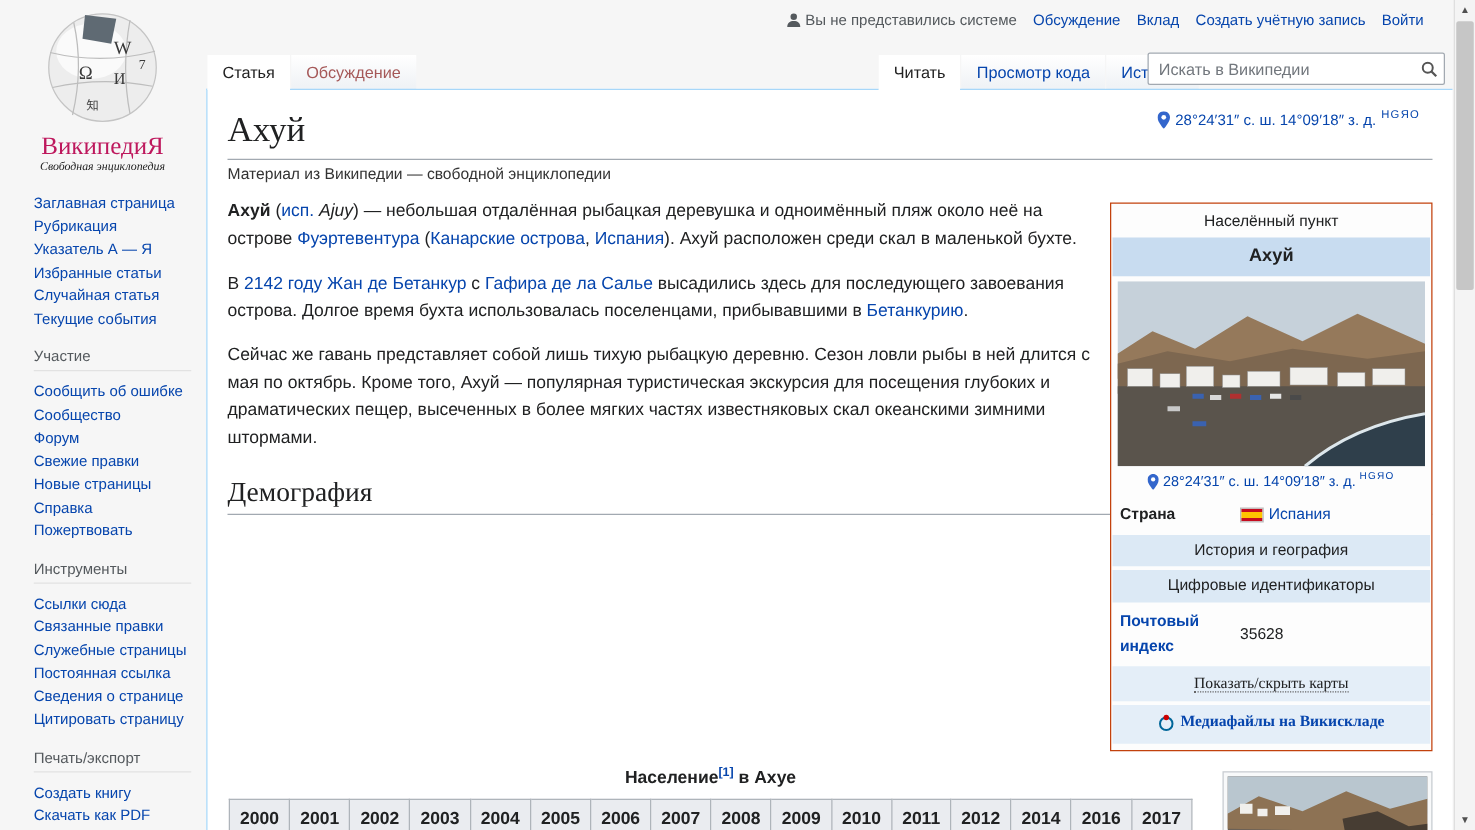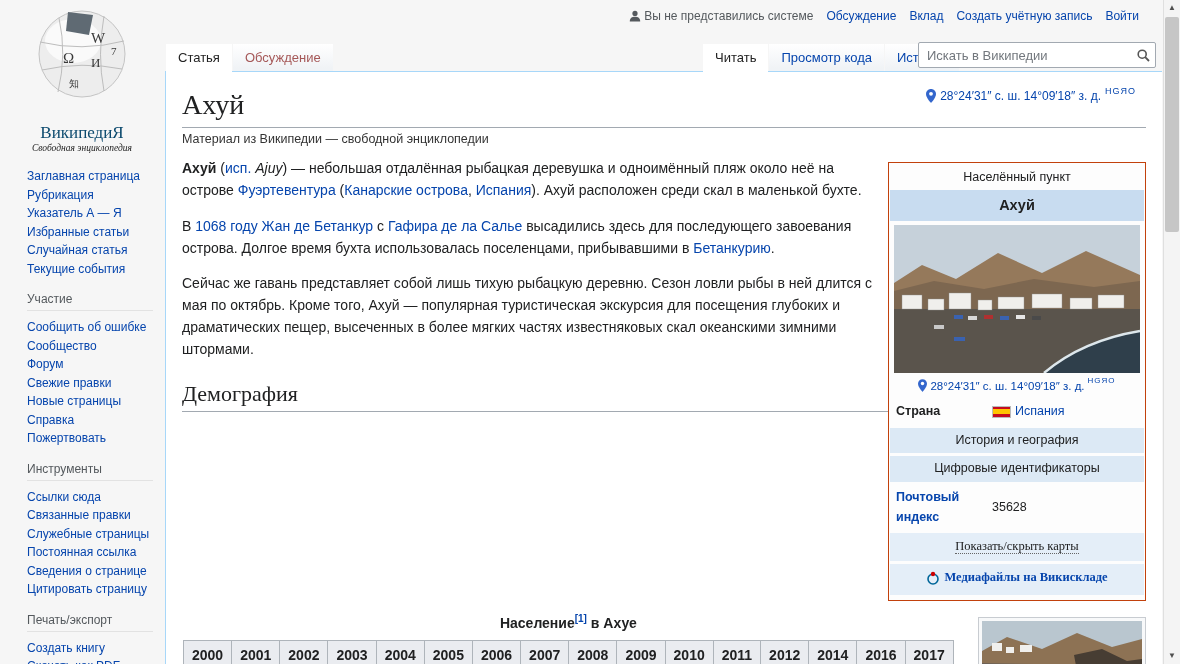--- a/index.html
+++ b/index.html
@@ -5,21 +5,21 @@
   * { box-sizing: border-box; }
   html,body { margin:0; padding:0; }
   .page { position:relative; width:1180px; height:664px; overflow:hidden;
           background:#f6f6f6; font-family:"Liberation Sans","DejaVu Sans",sans-serif;
           font-size:14px; color:#202122; }
   a { color:#0645ad; text-decoration:none; cursor:pointer; }
 
   
   .sidebar { position:absolute; left:0; top:0; width:164px; }
   .logo { text-align:center; padding-top:5px; }
-  .logo-word { font-family:"Liberation Serif","DejaVu Serif",serif; font-size:17px; color:#0c4a6e; line-height:1; margin-top:18px; }
+  .logo-word { font-family:"Liberation Serif","DejaVu Serif",serif; font-size:20px; color:#be185d; line-height:1; margin-top:1px; }
   .logo-sub { font-family:"Liberation Serif","DejaVu Serif",serif; font-style:italic; font-size:9.5px; color:#222; margin-top:2px; }
   .nav { padding:16px 0 0 27px; }
   .nav-section { margin-bottom:13px; }
   .nav-section h3 { font-size:12px; color:#54595d; font-weight:normal; margin:16px 0 9px 0;
                     padding-bottom:4px; border-bottom:1px solid #e2e2e2; width:126px; }
   .nav ul { list-style:none; margin:0; padding:0; }
   .nav li { margin:0 0 4px 0; line-height:13.5px; }
   .nav a { font-size:12px; }
 
   
@@ -324,21 +324,21 @@
               <circle cx="96" cy="82" r="1.2"></circle>
               <circle cx="112" cy="96" r="1.2"></circle>
             <circle cx="120" cy="110" r="1.2"></circle>
               <circle cx="88" cy="128" r="1.4"></circle>
               <circle cx="104" cy="70" r="1.1"></circle>
           </g>
         </svg>
       </div>
 
       <p><span class="seg-b">Ахуй</span><span> (</span><a href="#">исп.</a><span> </span><span class="seg-i">Ajuy</span><span>) — небольшая отдалённая рыбацкая деревушка и одноимённый пляж около неё на острове </span><a href="#">Фуэртевентура</a><span> (</span><a href="#">Канарские острова</a><span>, </span><a href="#">Испания</a><span>). Ахуй расположен среди скал в маленькой бухте.</span></p>
-      <p><span>В </span><a href="#">1068 году</a><span> </span><a href="#">Жан де Бетанкур</a><span> с </span><a href="#">Гафира де ла Салье</a><span> высадились здесь для последующего завоевания острова. Долгое время бухта использовалась поселенцами, прибывавшими в </span><a href="#">Бетанкурию</a><span>.</span></p>
+      <p><span>В </span><a href="#">2142 году</a><span> </span><a href="#">Жан де Бетанкур</a><span> с </span><a href="#">Гафира де ла Салье</a><span> высадились здесь для последующего завоевания острова. Долгое время бухта использовалась поселенцами, прибывавшими в </span><a href="#">Бетанкурию</a><span>.</span></p>
       <p><span>Сейчас же гавань представляет собой лишь тихую рыбацкую деревню. Сезон ловли рыбы в ней длится с мая по октябрь. Кроме того, Ахуй — популярная туристическая экскурсия для посещения глубоких и драматических пещер, высеченных в более мягких частях известняковых скал океанскими зимними штормами.</span></p>
 
       <h2 class="sect">Демография</h2>
 
       <table class="pop">
         <caption><span class="seg-b">Население</span><a href="#" class="seg-sup">[1]</a><span class="seg-b"> в Ахуе</span></caption>
         <thead>
           <tr>
 
           <th>2000</th>

